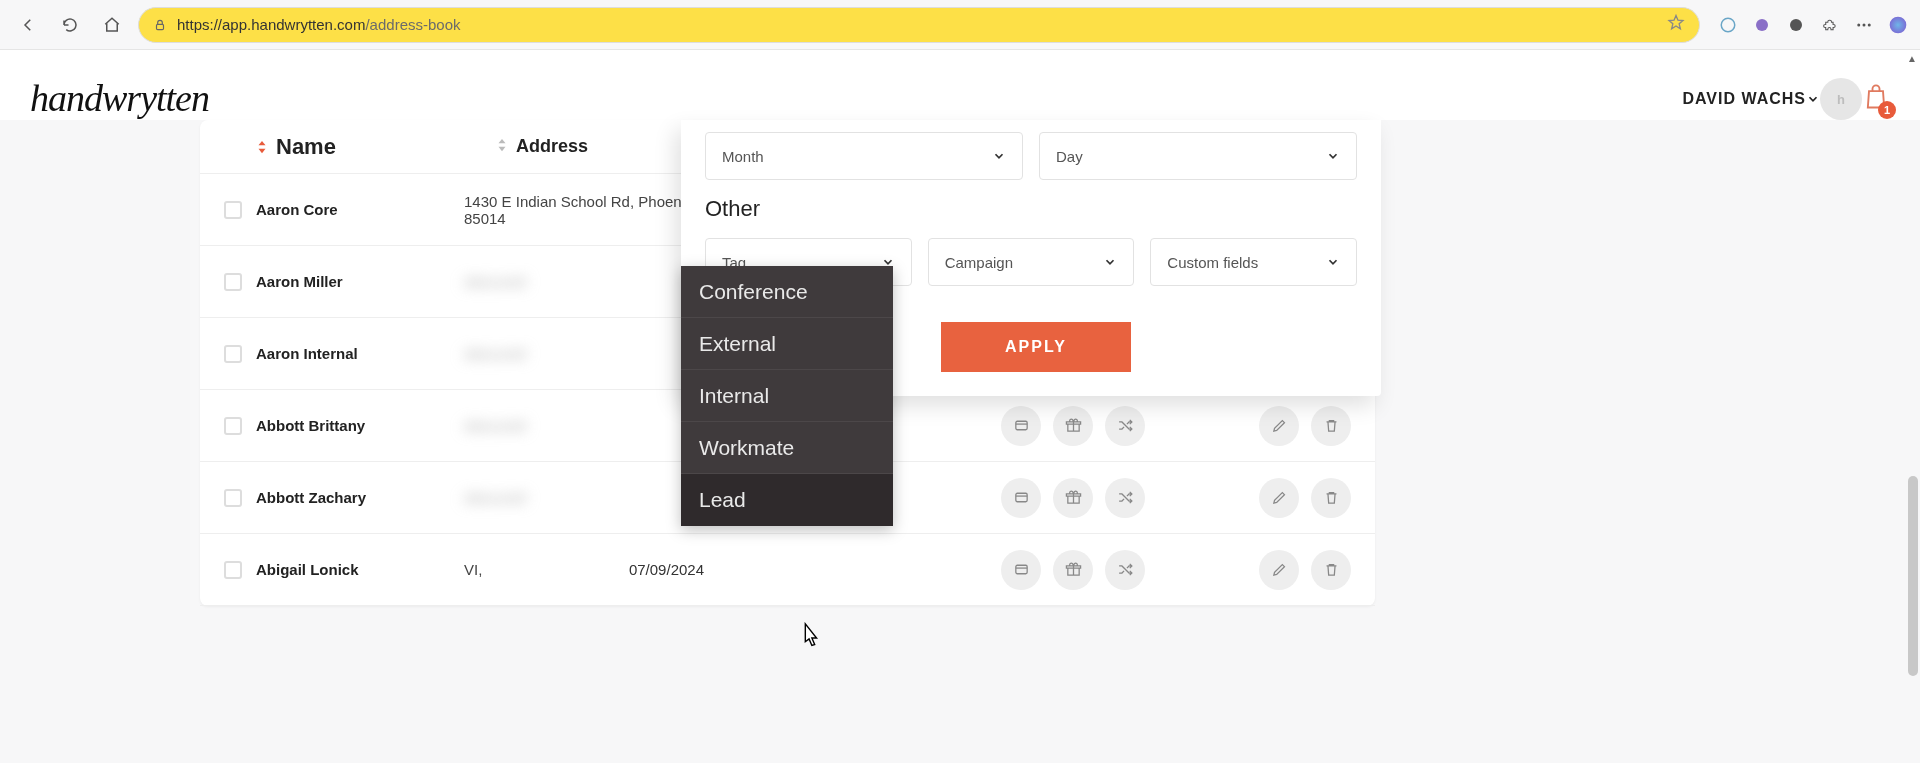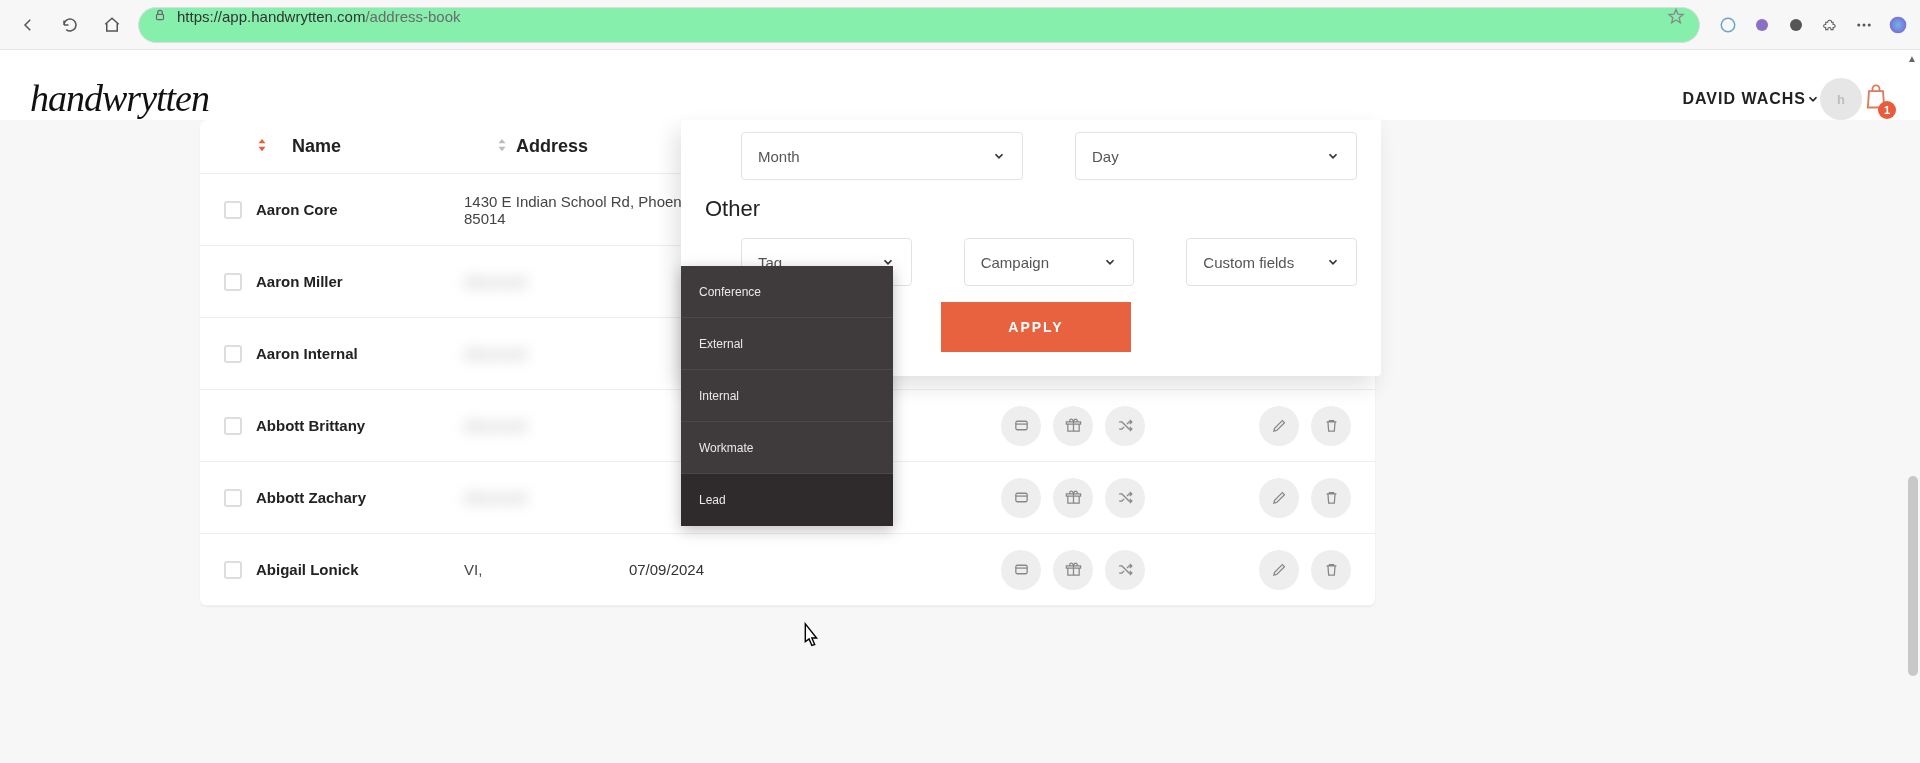--- a/index.html
+++ b/index.html
@@ -2,21 +2,21 @@
 <html><head>
 <meta charset="utf-8">
 <style>
 * { margin: 0; padding: 0; box-sizing: border-box; }
 body { font-family: -apple-system, BlinkMacSystemFont, "Segoe UI", Arial, sans-serif; background: #fff; width: 1920px; height: 763px; overflow: hidden; position: relative; }
 
 
 .browser-bar { height: 50px; background: #f7f7f8; border-bottom: 1px solid #e5e5e5; display: flex; align-items: center; padding: 0 12px; gap: 10px; }
 .chrome-btn { width: 32px; height: 32px; border-radius: 50%; display: flex; align-items: center; justify-content: center; cursor: pointer; }
 .chrome-btn svg { width: 18px; height: 18px; stroke: #555; fill: none; stroke-width: 2; }
-.url-bar { flex: 1; height: 36px; background: #86efac; border: 1px solid #ddd; border-radius: 18px; display: flex; padding: 0 14px; gap: 10px; color: #444; font-size: 15px; }
+.url-bar { flex: 1; height: 36px; background: #fde047; border: 1px solid #ddd; border-radius: 18px; display: flex; align-items: center; padding: 0 14px; gap: 10px; color: #444; font-size: 15px; }
 .url-bar .lock { width: 14px; height: 14px; }
 .url-text { color: #333; }
 .url-path { color: #6b6b6b; }
 .chrome-right { display: flex; align-items: center; gap: 14px; margin-left: 8px; }
 .chrome-right .ext-icon { width: 20px; height: 20px; border-radius: 50%; display:flex; align-items:center; justify-content:center; }
 
 
 .app-header { height: 70px; display: flex; align-items: flex-end; padding: 0 30px; justify-content: space-between; background:#fff; }
 .logo { font-family: "Brush Script MT", cursive; font-size: 38px; color: #111; font-style: italic; letter-spacing: -1px; }
 .header-right { display: flex; align-items: center; }
@@ -25,47 +25,47 @@
 .avatar { width: 42px; height: 42px; border-radius: 50%; background: #e6e6e6; display:flex; align-items:center; justify-content:center; color:#bdbdbd; font-size:13px; font-weight:600;}
 .bag-wrap { position: relative; }
 .bag-wrap svg { width: 28px; height: 28px; stroke:#e07a5f; stroke-width:1.6; fill:none; }
 .badge { position: absolute; bottom: -4px; right: -6px; background: #e85b3b; color: #fff; font-size: 11px; width: 18px; height: 18px; border-radius: 50%; display:flex; align-items:center; justify-content:center; font-weight:700;}
 
 
 .content { position: relative; background: #f7f7f8; height: 643px; padding-top: 0; }
 
 .table-card { position: absolute; left: 200px; top: 0; width: 1175px; background:#fff; border-radius: 8px; box-shadow: 0 1px 3px rgba(0,0,0,0.05);}
 .col-headers { display:flex; align-items:center; height:54px; padding: 0 24px; border-bottom:1px solid #eee; }
-.col-name { width: 240px; display:flex; align-items:center; gap:24px; font-size:18px; font-weight:600; color:#222;}
+.col-name { width: 240px; display:flex; align-items:center; gap:8px; font-size:22px; font-weight:600; color:#222;}
 .col-addr { display:flex; align-items:center; gap:8px; font-size:18px; font-weight:600; color:#222;text-align:right;}
 .sort-icon svg{ width:12px; height:14px; }
 
 .row { display:flex; align-items:center; height:72px; padding: 0 24px; border-bottom:1px solid #eee; }
 .chk { width:18px; height:18px; border:2px solid #ddd; border-radius:3px; margin-right:14px; }
 .row-name { width: 208px; font-size:15px; font-weight:700; color:#222;}
 .row-addr { flex:1; font-size:15px; color:#444; max-width:270px;}
 .blur { filter: blur(7px); color:#aaa; }
 .row-date { width:160px; font-size:15px; color:#333; text-align:right; }
 .row-actions { flex:1; display:flex; justify-content:flex-end; align-items:center; gap:12px; }
 .icon-btn { width:40px; height:40px; border-radius:50%; background:#eee; display:flex; align-items:center; justify-content:center; cursor:pointer;}
 .icon-btn svg { width:17px; height:17px; stroke:#888; fill:none; stroke-width:1.8;}
 .act-spacer { width: 90px; }
 
 
 .filter-panel { position:absolute; left:681px; top:0; width: 700px; background:#fff; padding: 0 0 0 0; z-index:5; box-shadow: -6px 10px 22px rgba(0,0,0,0.12); border-radius: 0 0 4px 4px;}
 .filter-inner { padding: 12px 24px 24px 24px; }
 .filter-row { display:flex; gap:16px; margin-bottom: 16px; }
-.select { flex:1; height:48px; border:1px solid #e2e2e2; border-radius:4px; display:flex; align-items:center; justify-content:space-between; padding:0 16px; font-size:15px; color:#555; cursor:pointer; background:#fff;margin-left:36px;}
+.select { flex:1; height:48px; border:1px solid #e2e2e2; border-radius:4px; display:flex; align-items:center; justify-content:space-between; padding:0 16px; font-size:15px; color:#555; cursor:pointer; background:#fff;}
 .select .chev { width:14px; height:14px; }
 .section-title { font-size:22px; font-weight:400; color:#222; margin: 6px 0 16px; }
-.apply-btn { width: 190px; height:50px; background:#e8623f; color:#fff; font-size:14px; font-weight:700; letter-spacing:2px; border:none; cursor:pointer; margin-left: 236px;}
+.apply-btn { width: 190px; height:50px; background:#e8623f; color:#fff; font-size:16px; font-weight:700; letter-spacing:2px; border:none; cursor:pointer; margin-left: 236px; margin-top: 20px;}
 
 
 .dropdown { position:absolute; left: 681px; top: 146px; width: 212px; background:#3f3a3c; z-index:10; box-shadow: 0 4px 14px rgba(0,0,0,0.25);}
-.dropdown-item { height:52px; display:flex; align-items:center; padding:0 18px; color:#e9e9e9; font-size:12px; cursor:pointer; border-bottom:1px solid #4c4749;}
+.dropdown-item { height:52px; display:flex; align-items:center; padding:0 18px; color:#e9e9e9; font-size:21px; cursor:pointer; border-bottom:1px solid #4c4749;}
 .dropdown-item:last-child { background:#2f2a2c; border-bottom:none;}
 
 
 .cursor { position:absolute; left: 796px; top: 502px; z-index: 50; pointer-events: none; }
 .cursor svg { width:28px; height:30px; }
 
 
 .vscroll-track { position:absolute; right:0; top:50px; width:16px; height:713px; }
 .vscroll-thumb { position:absolute; right:2px; width:10px; height:200px; top:426px; background:#c8c8c8; border-radius:5px; }
 .vscroll-arrow { position:absolute; right:0; top:50px; width:16px; height:16px; display:flex; align-items:center; justify-content:center; color:#666; font-size:10px;}

